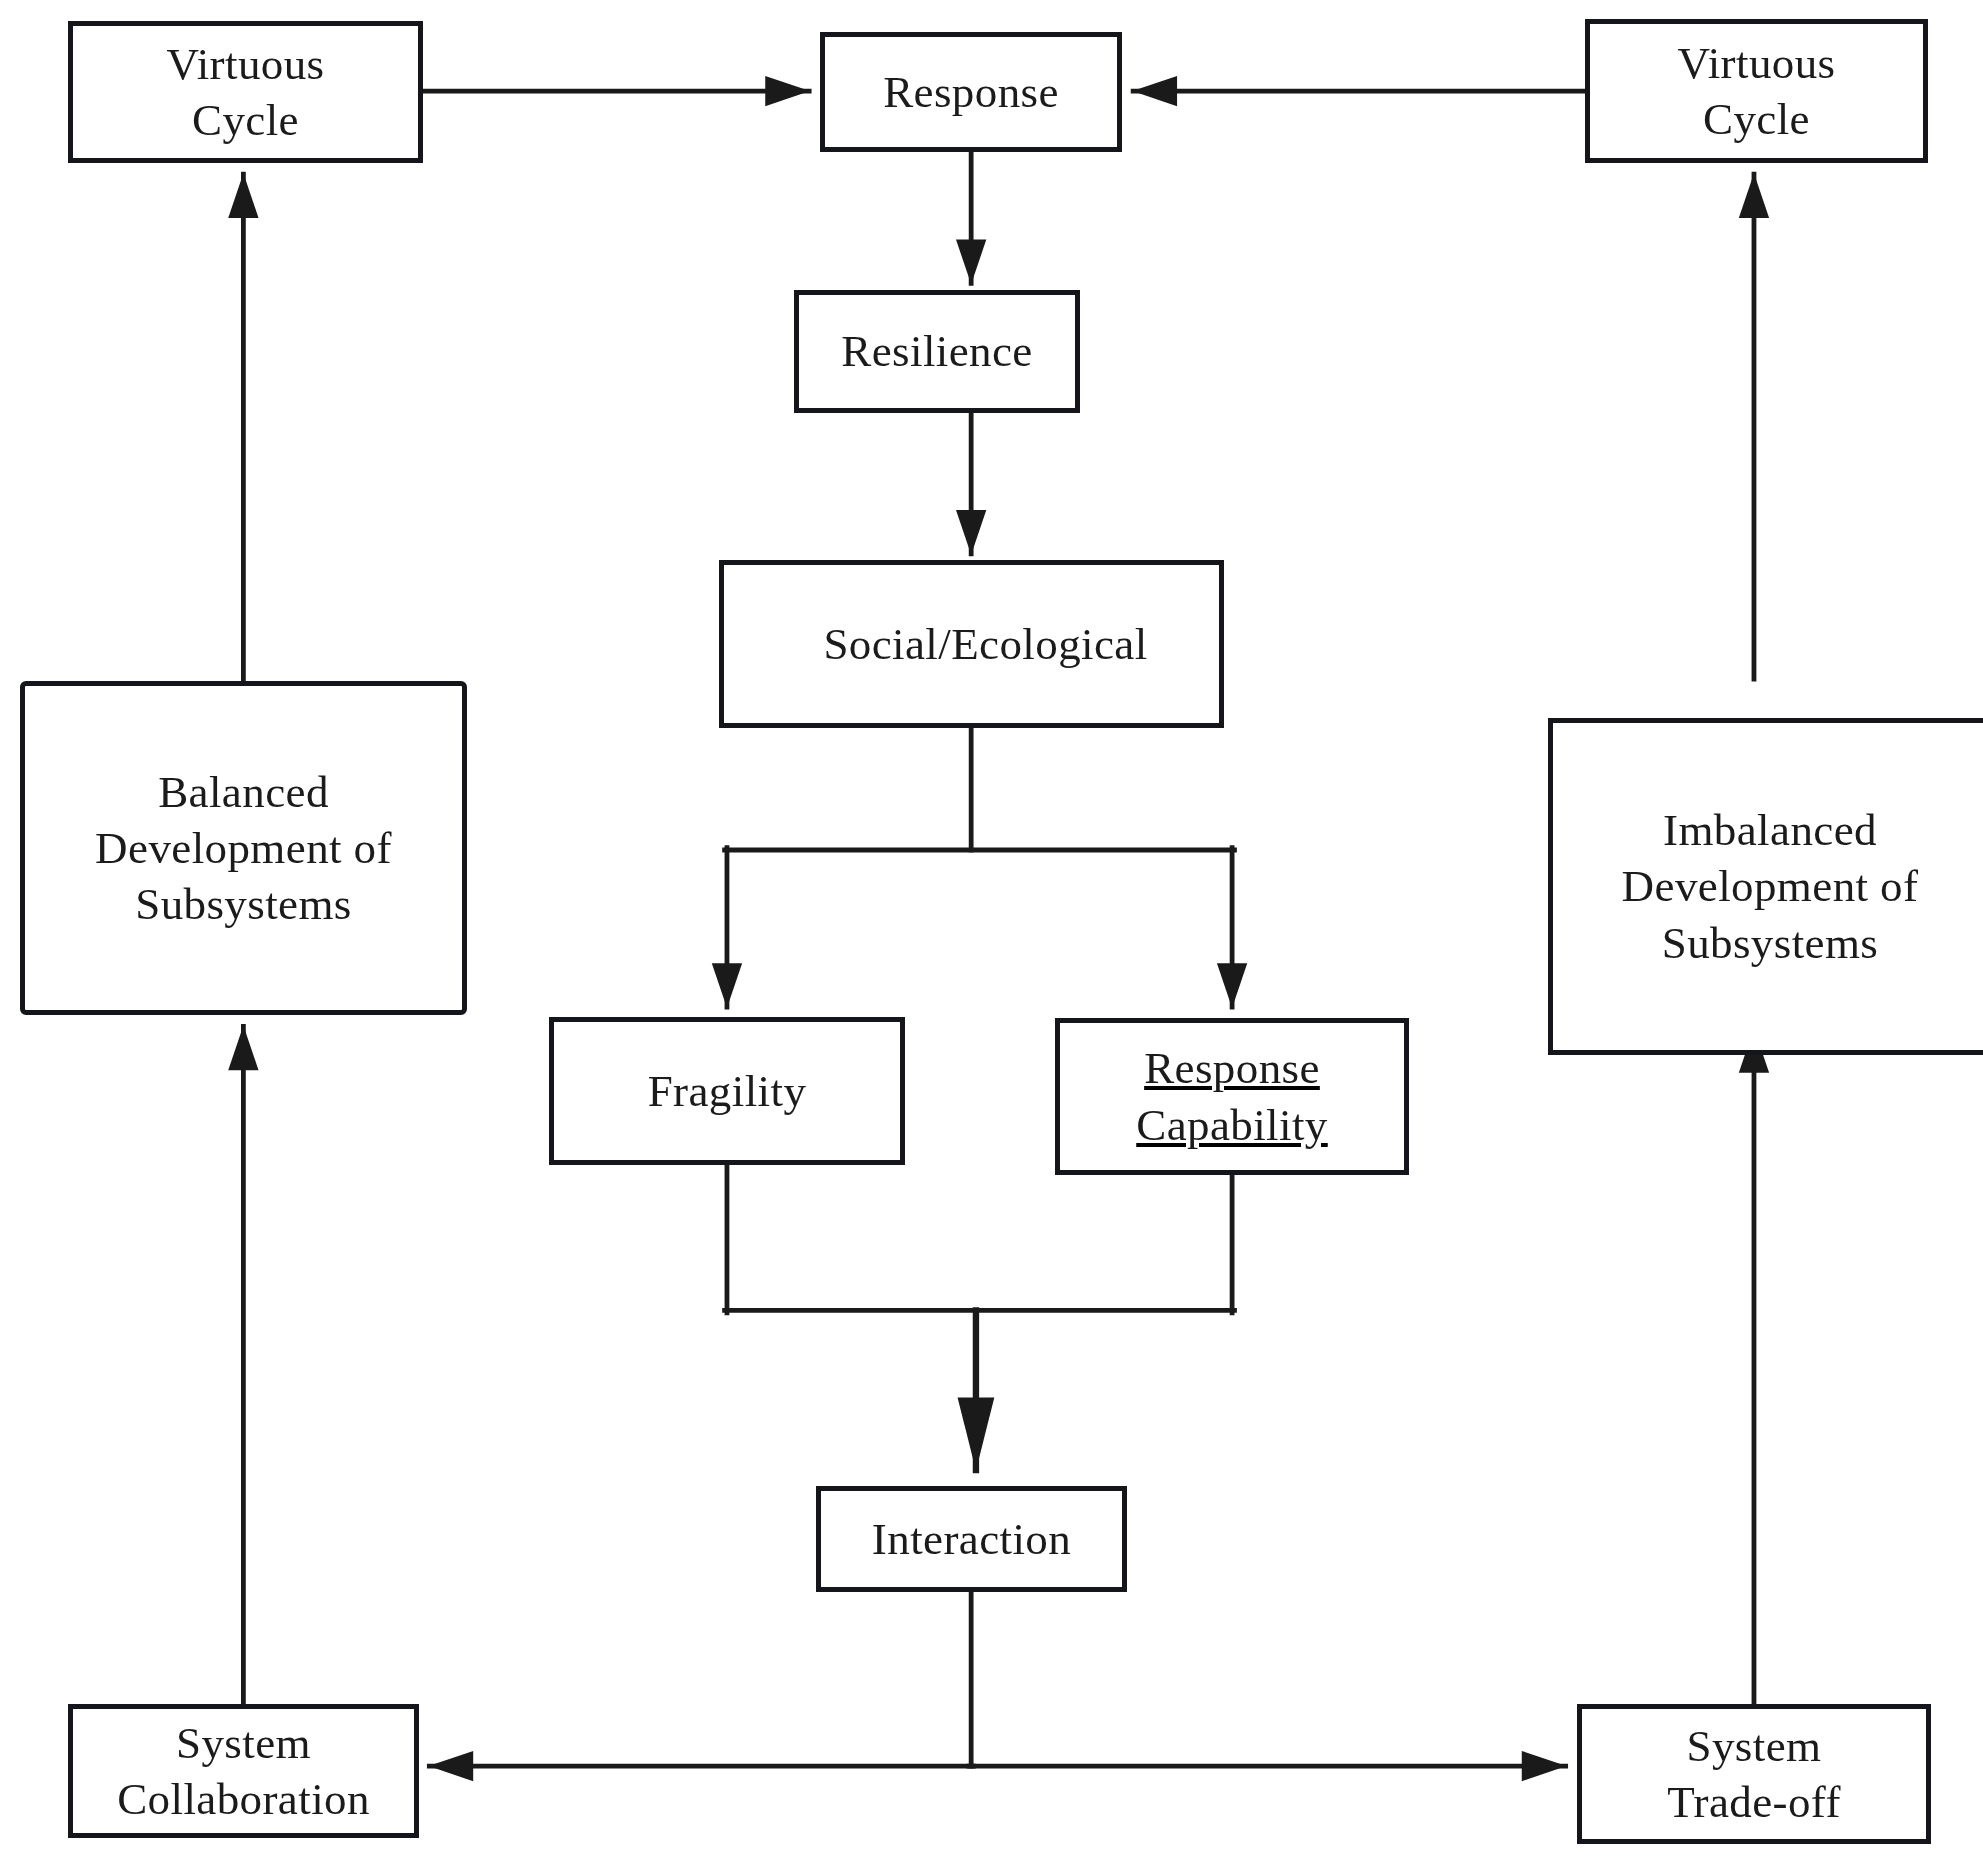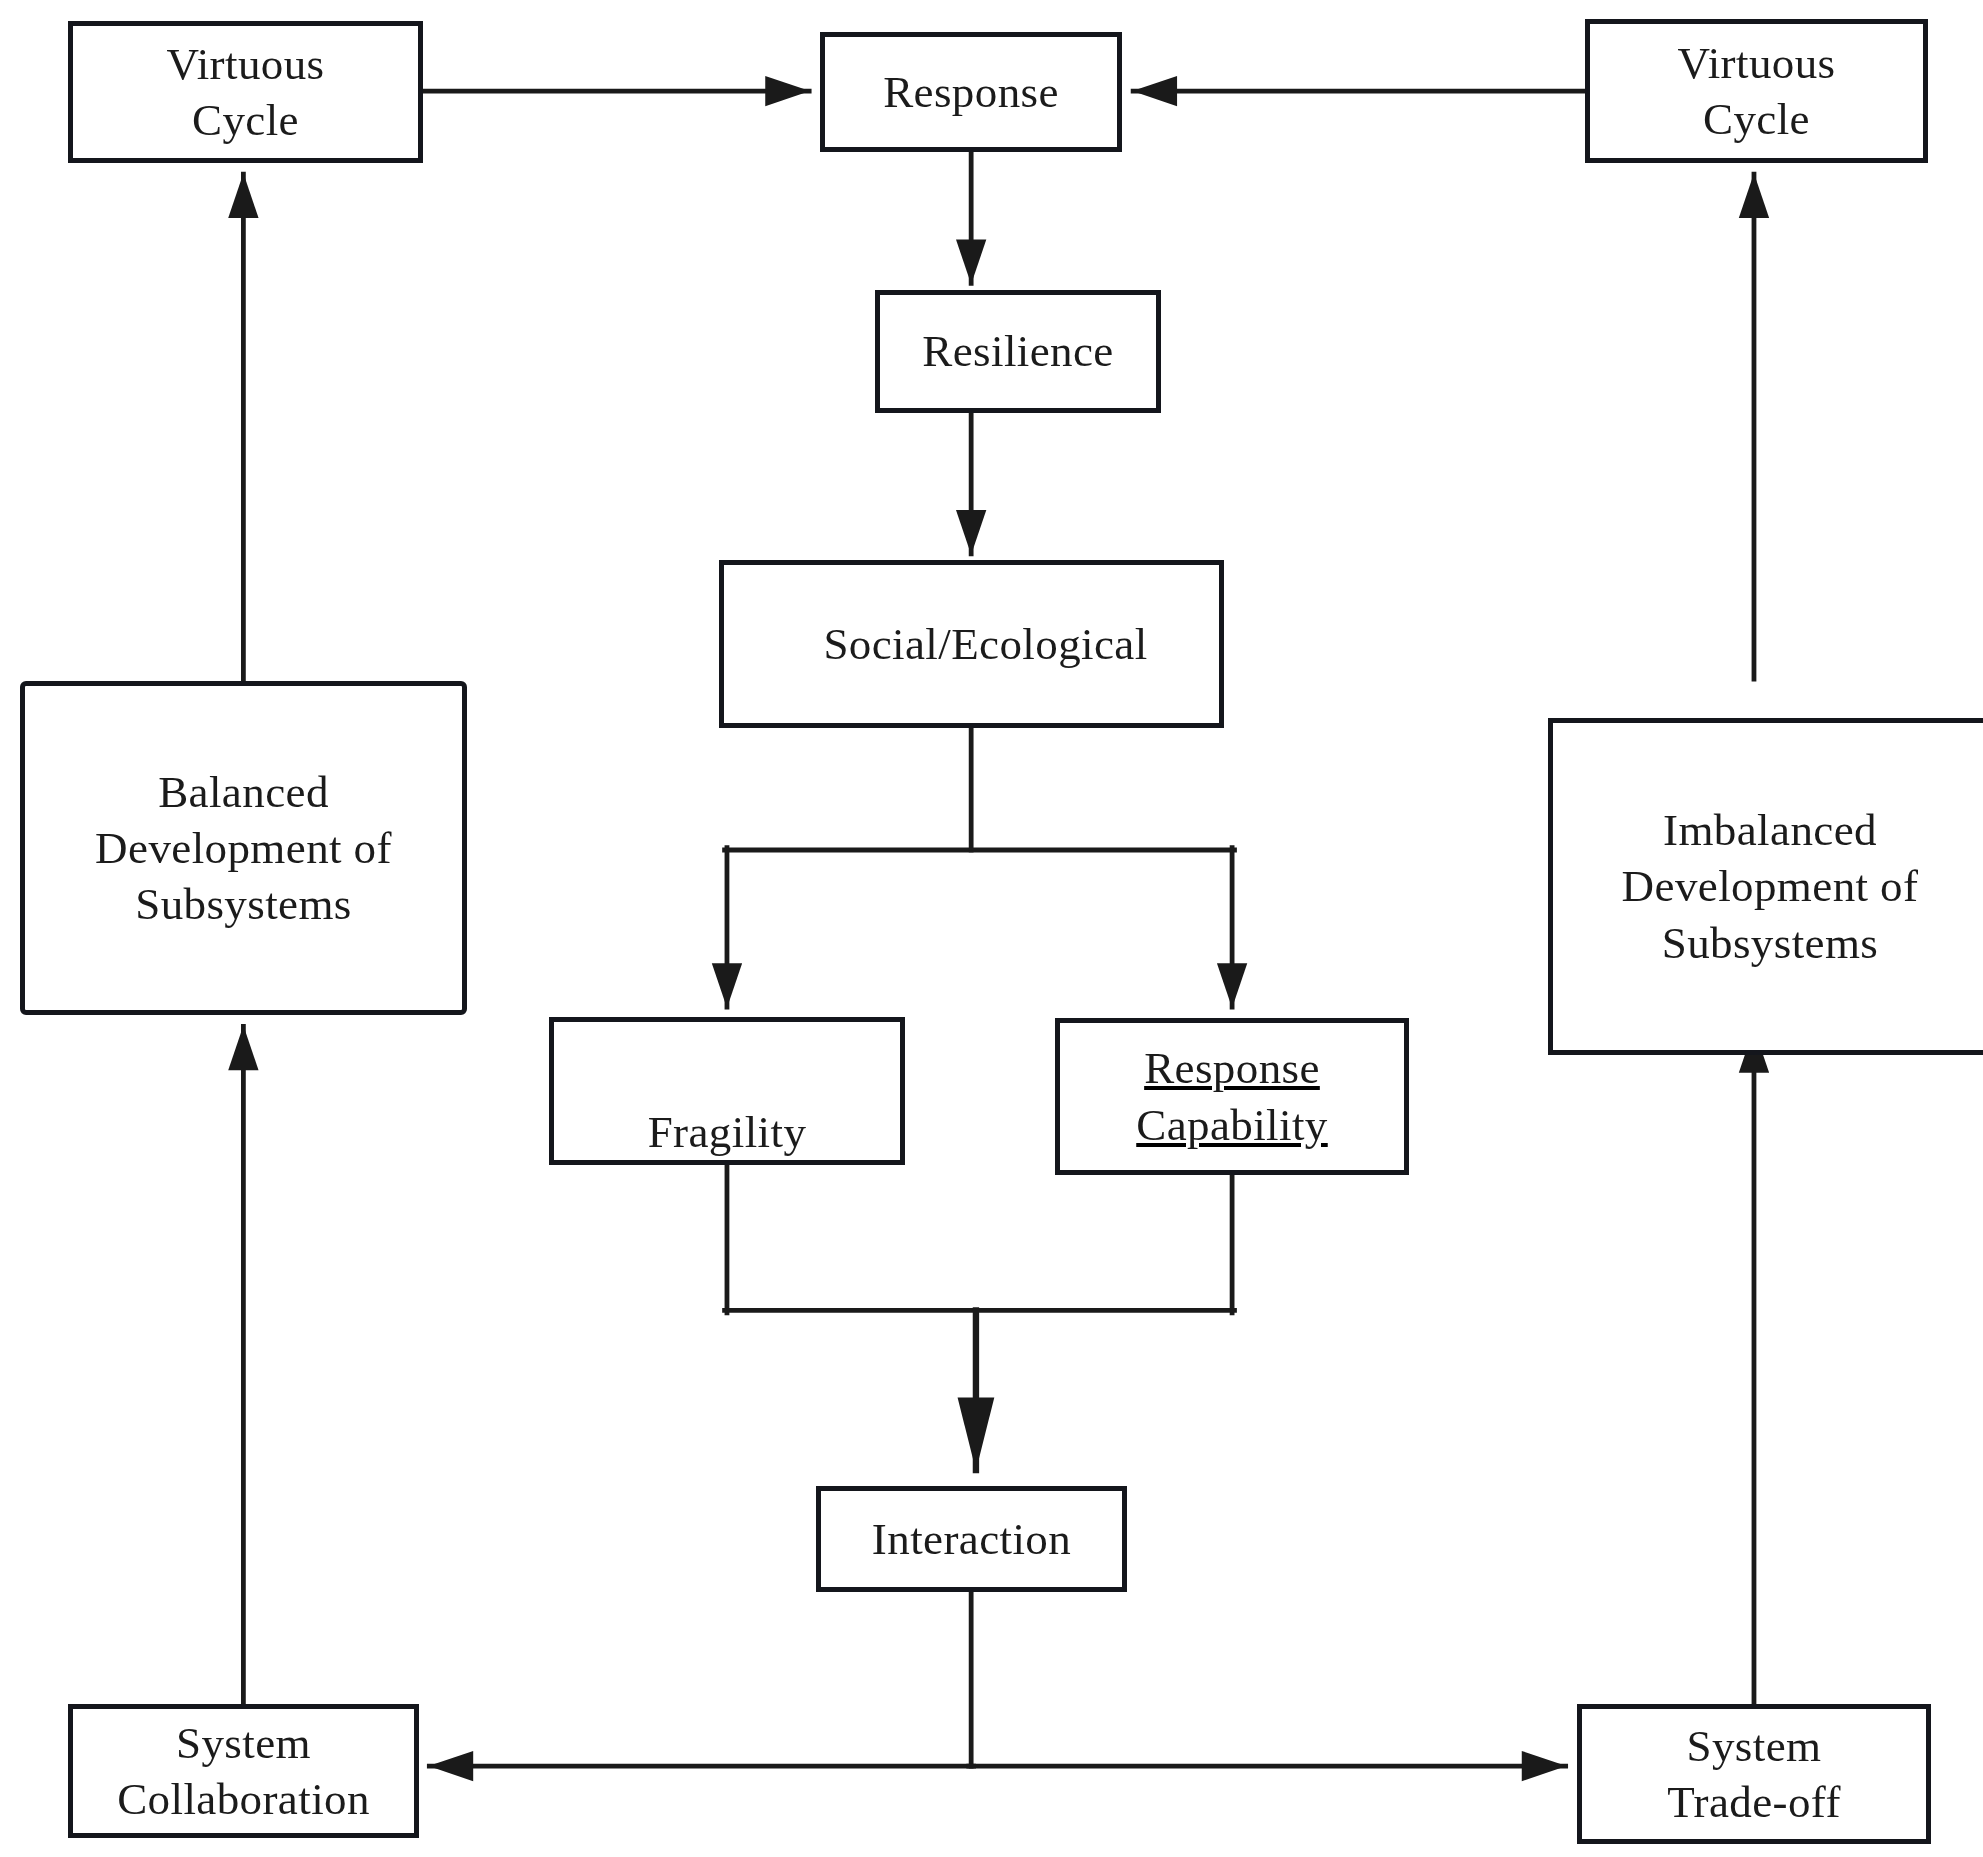--- a/index.html
+++ b/index.html
@@ -98,41 +98,41 @@
 
   <div class="node" style="left:820px; top:32px;   width:302px; height:120px;">
     <span class="node-label">Response</span>
   </div>
 
   <div class="node" style="left:1585px; top:19px;   width:343px; height:144px;">
     <span class="node-label">Virtuous
 Cycle</span>
   </div>
 
-  <div class="node" style="left:875px; top:290px;  width:286px; height:123px;">
+  <div class="node" style="left:794px; top:290px;  width:286px; height:123px;">
     <span class="node-label">Resilience</span>
   </div>
 
   <div class="node" style="left:719px;  top:560px;  width:505px; height:168px;padding-left:28px;">
     <span class="node-label">Social/Ecological</span>
   </div>
 
   <div class="node" style="left:20px;   top:681px;  width:447px; height:334px;border-radius:6px;">
     <span class="node-label">Balanced
 Development of
 Subsystems</span>
   </div>
 
   <div class="node" style="left:1532px; top:718px;  width:444px; height:337px;margin-left:16px;">
     <span class="node-label">Imbalanced
 Development of
 Subsystems</span>
   </div>
 
-  <div class="node" style="left:549px;  top:1017px; width:356px; height:148px;align-items:flex-end;">
+  <div class="node" style="left:549px;  top:1017px; width:356px; height:148px;">
     <span class="node-label">Fragility</span>
   </div>
 
   <div class="node" style="left:1055px; top:1018px; width:354px; height:157px;text-decoration:underline;">
     <span class="node-label">Response
 Capability</span>
   </div>
 
   <div class="node" style="left:816px; top:1486px; width:311px; height:106px;">
     <span class="node-label">Interaction</span>

